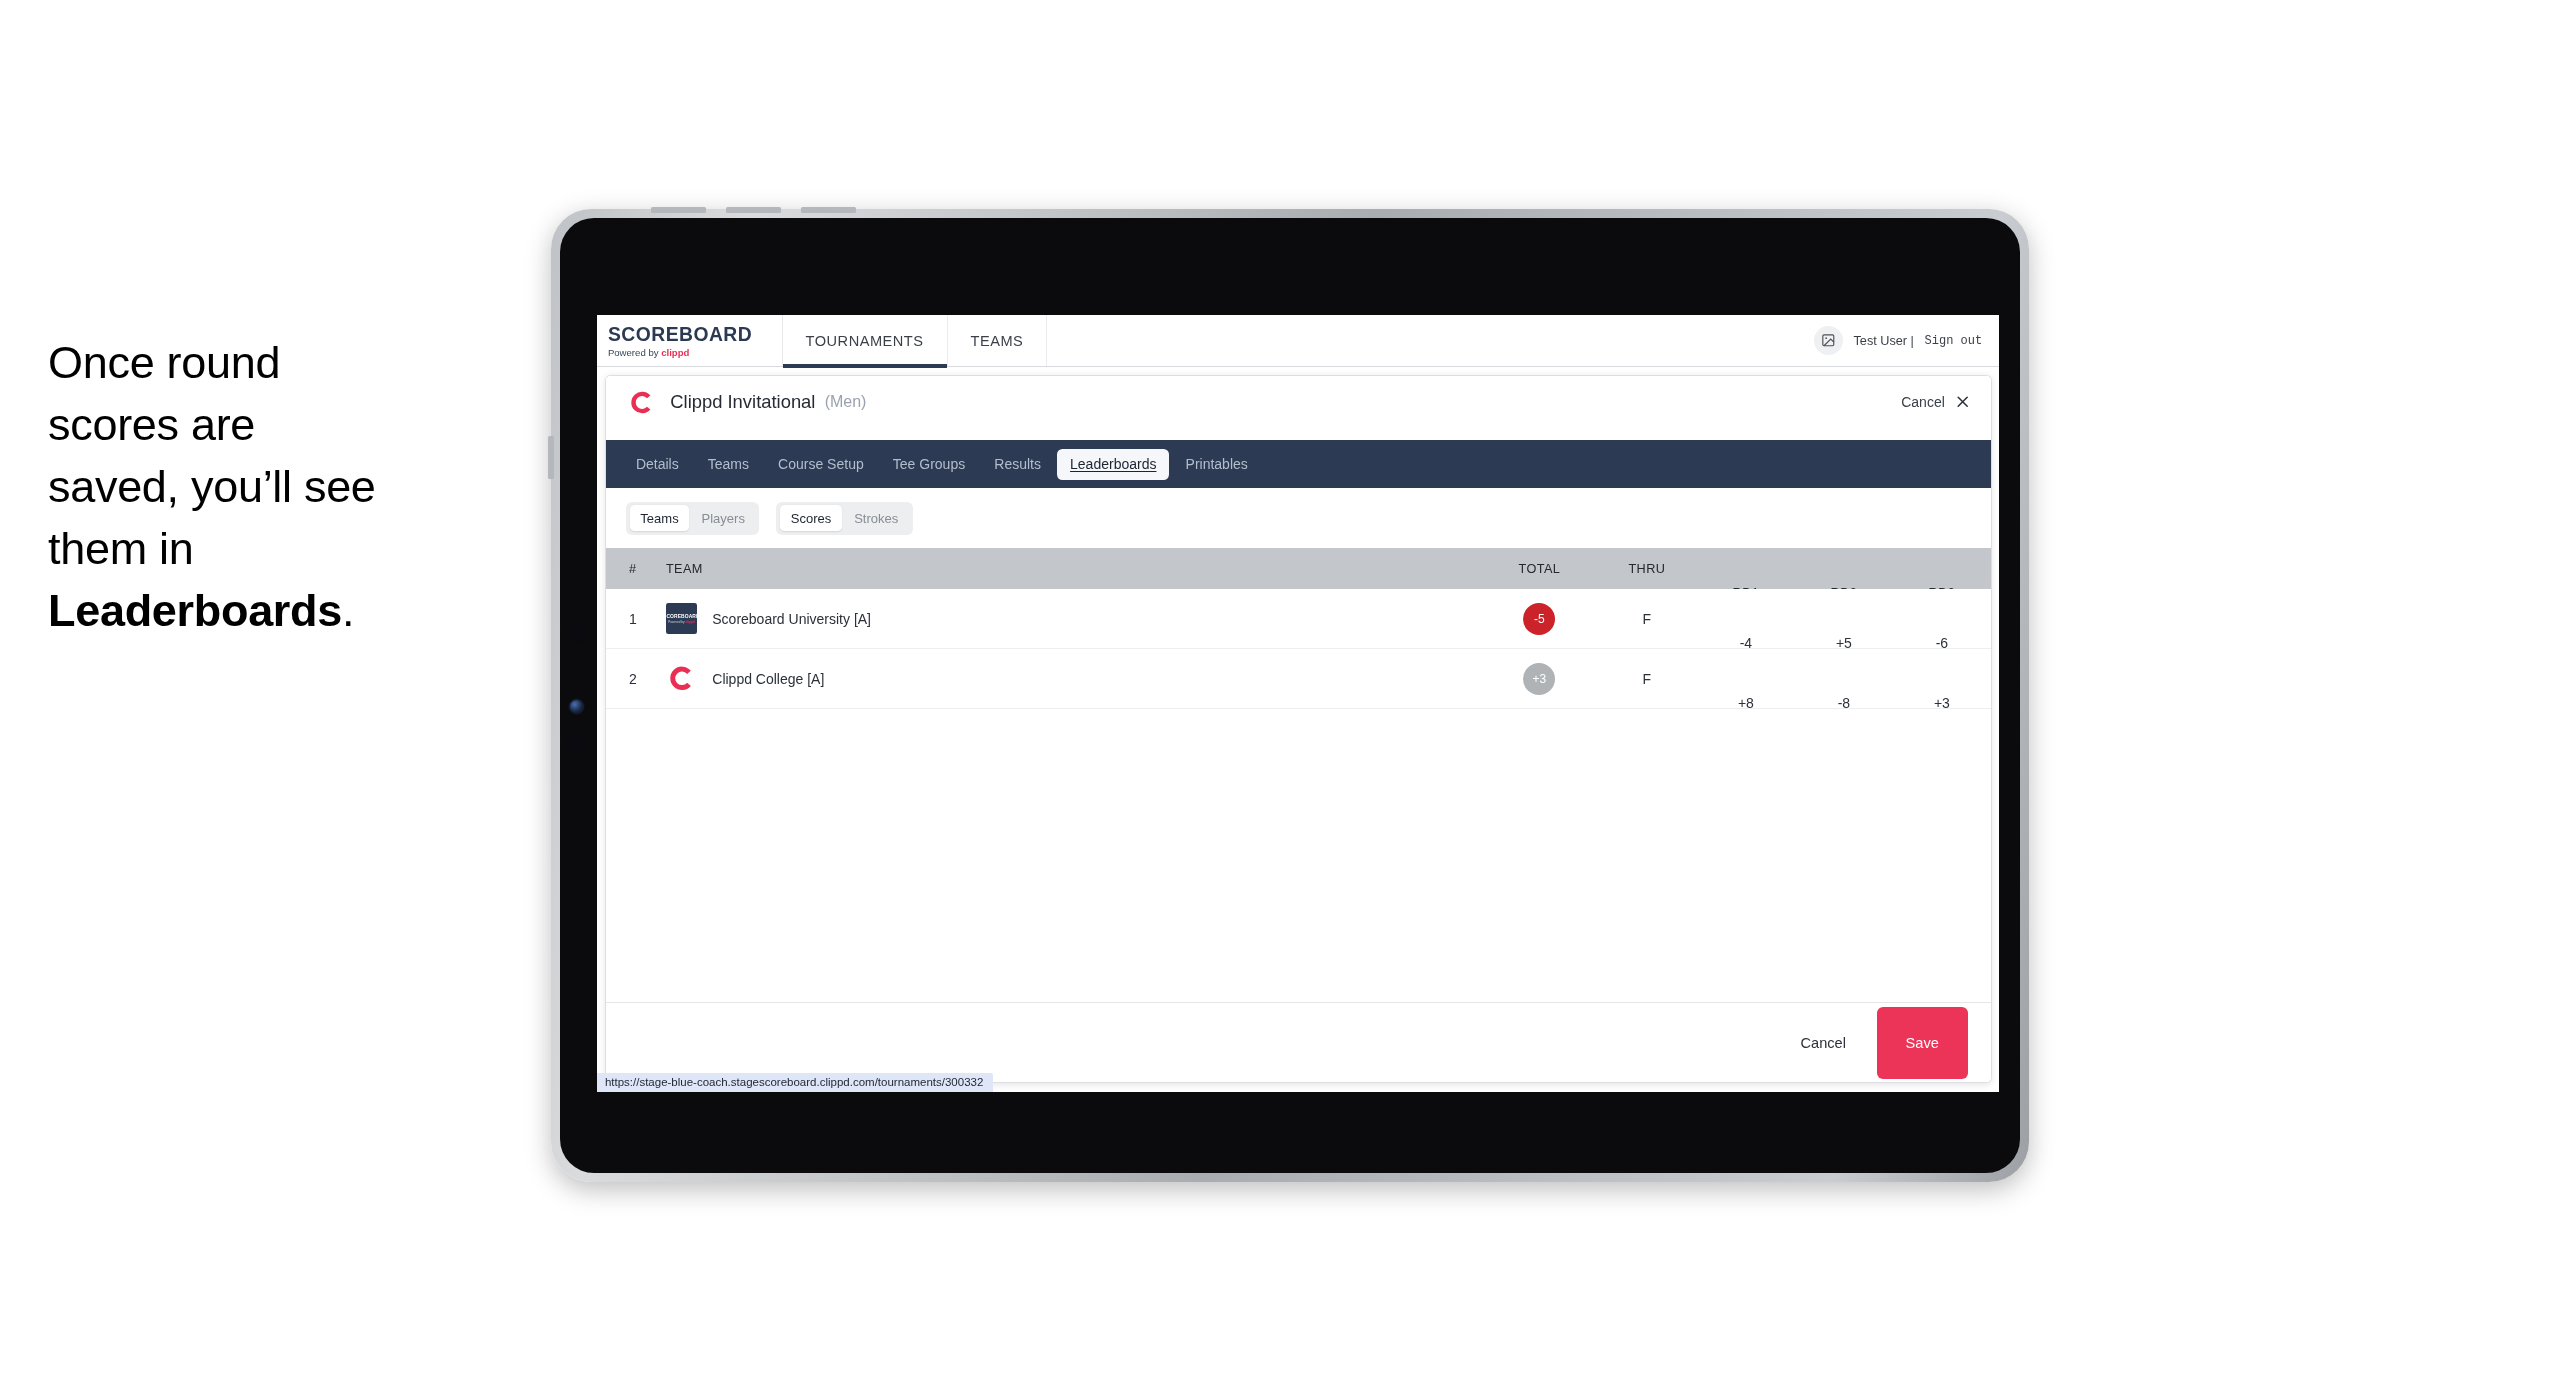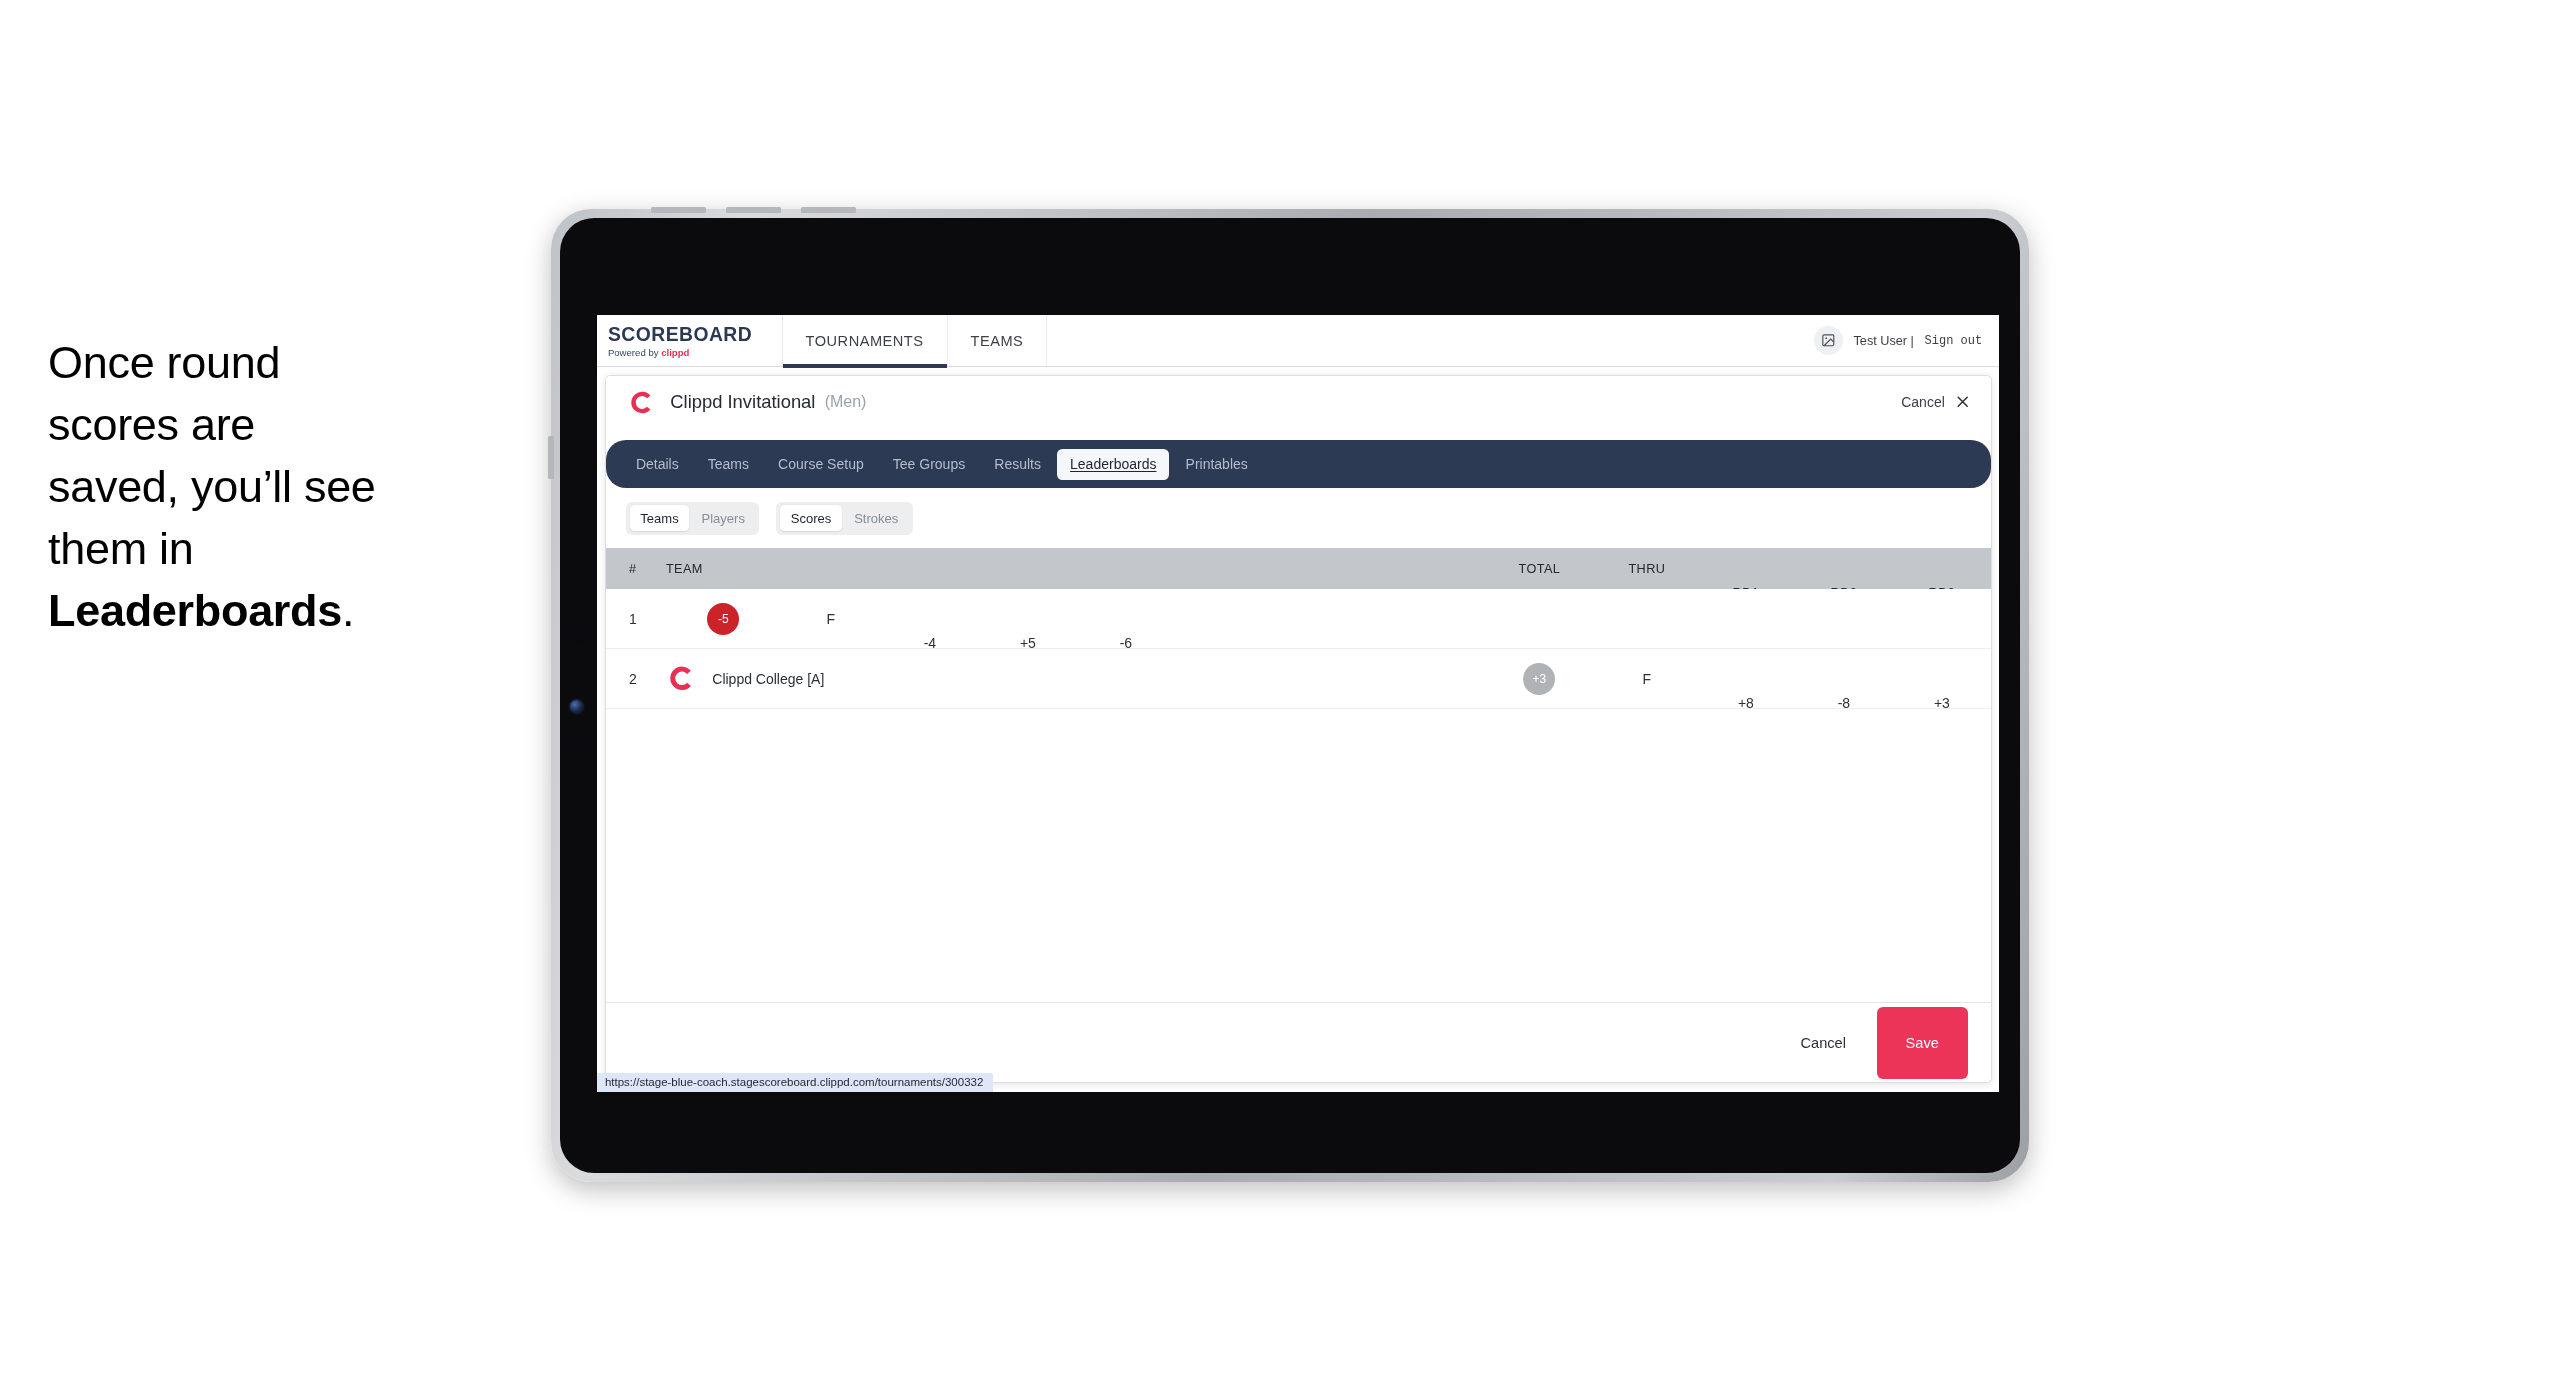--- a/index.html
+++ b/index.html
@@ -218,21 +218,20 @@
   #panel-cancel .txt { font-size: 14px; color: #3b404a; }
 
   
   #tabstrip {
     height: 48px;
     background: #2c3a54;
     display: flex;
     align-items: center;
     padding: 0 17px;
     gap: 3.1px;
-    border-radius: 20px;
   }
   .tab {
     font-size: 14px;
     color: #b4bdcc;
     padding: 7.7px 13px;
     border-radius: 5.4px;
     cursor: pointer;
     white-space: nowrap;
   }
   .tab.active {
@@ -487,20 +486,27 @@
               <div class="c-team">TEAM</div>
               <div class="c-total">TOTAL</div>
               <div class="c-thru">THRU</div>
               <div class="c-rd">RD1</div>
               <div class="c-rd">RD2</div>
               <div class="c-rd">RD3</div>
             </div>
 
             <div class="row">
               <div class="c-rank">1</div>
+              <div class="c-team">
+                <div class="team-logo logo-scoreboard">
+                  <span class="l1">SCOREBOARD</span>
+                  <span class="l2">Powered by <b>clippd</b></span>
+                </div>
+                <span>Scoreboard University [A]</span>
+              </div>
               <div class="c-total">
                 <span class="badge" style="background:#cc2229">-5</span>
               </div>
               <div class="c-thru">F</div>
               <div class="c-rd">-4</div>
               <div class="c-rd">+5</div>
               <div class="c-rd">-6</div>
             </div>
 
             <div class="row">

